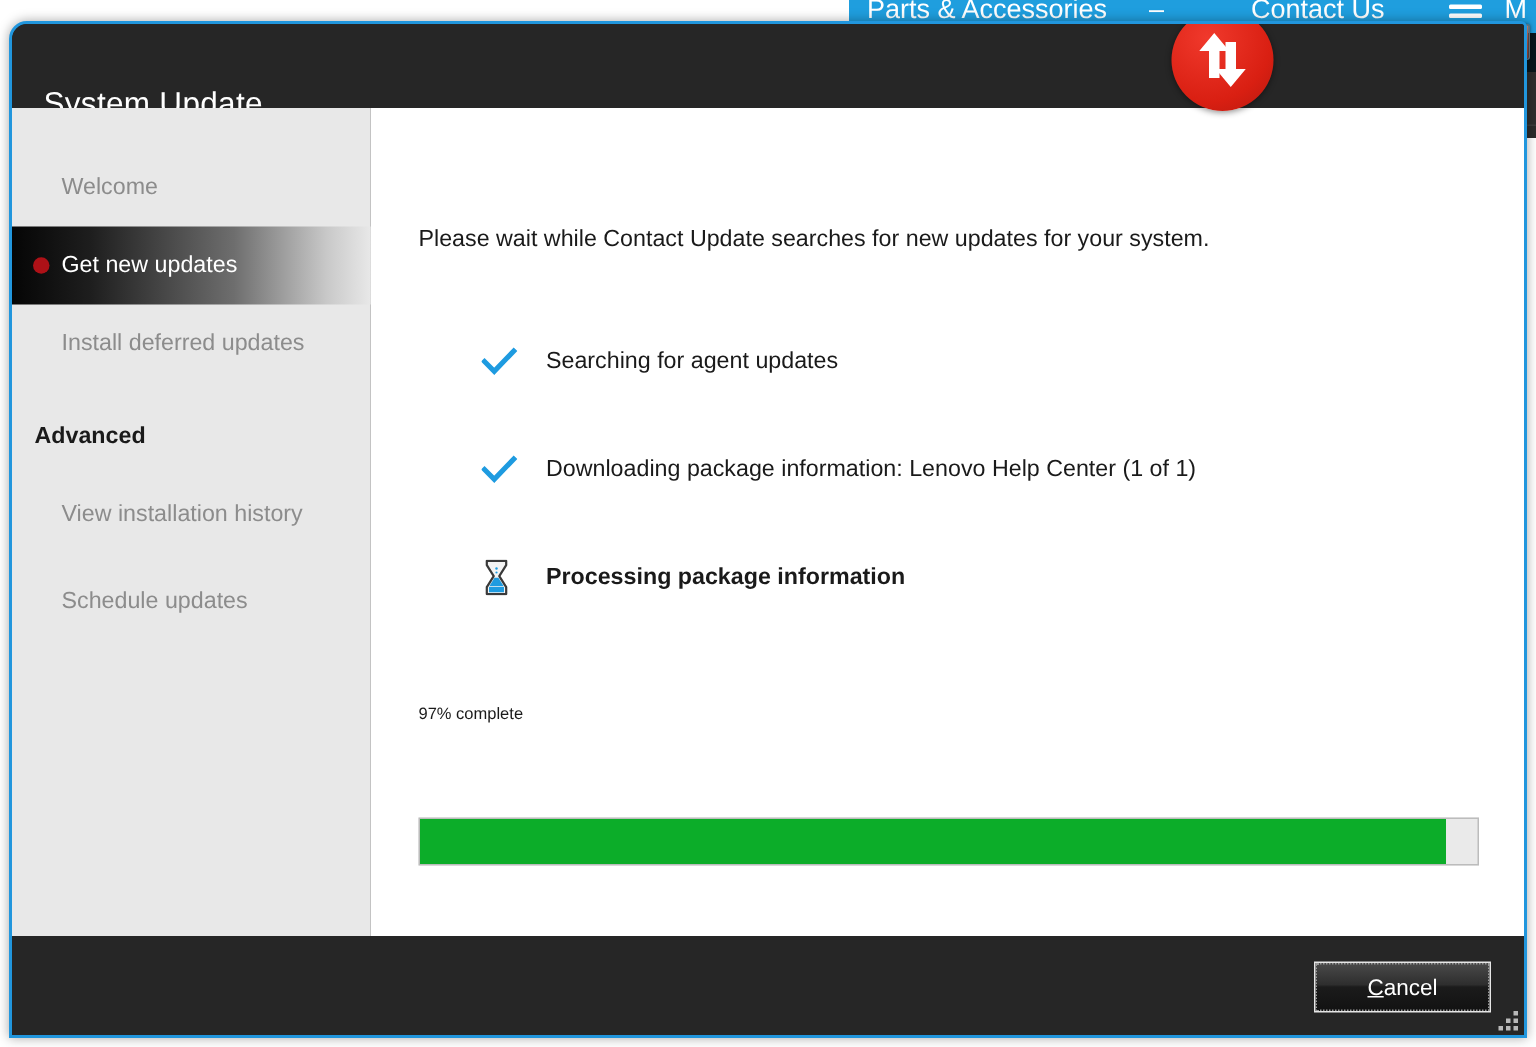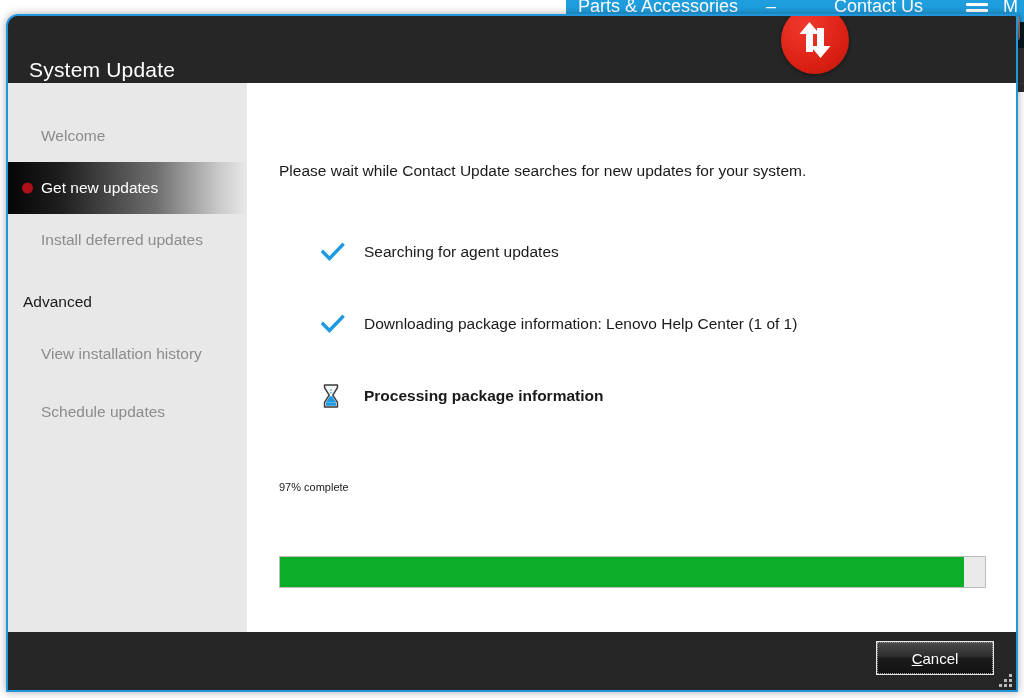--- a/index.html
+++ b/index.html
@@ -214,21 +214,21 @@
     width: 68px; height: 68px;
     border-radius: 50%;
     background: radial-gradient(circle at 35% 28%, #f0392c, #d91f12 65%, #b6190f);
     box-shadow: 0 1px 4px rgba(0,0,0,0.45);
     z-index: 40;
   }
   #app-logo-circle svg { display: block; }
 
   #app-body {
     position: absolute;
-    left: 0; top: 67px;
+    left: 0; top: 56px;
     width: 100%;
     height: 552px;
     display: flex;
   }
 
   
   #sidebar {
     width: 239px;
     height: 100%;
     background: #e8e8e8;
@@ -260,21 +260,21 @@
     border-radius: 50%;
     background: #ae1117;
   }
   .nav-heading {
     padding-left: 15px;
     margin-top: 16px;
     height: 40px;
     display: flex;
     align-items: center;
     font-size: 15.5px;
-    font-weight: normal;
+    font-weight: bold;
     color: #1a1a1a;
   }
   .nav-item.sub { padding-left: 33px; margin-top: 6px; }
 
   
   #content {
     flex: 1 1 auto;
     background: #ffffff;
     position: relative;
   }

